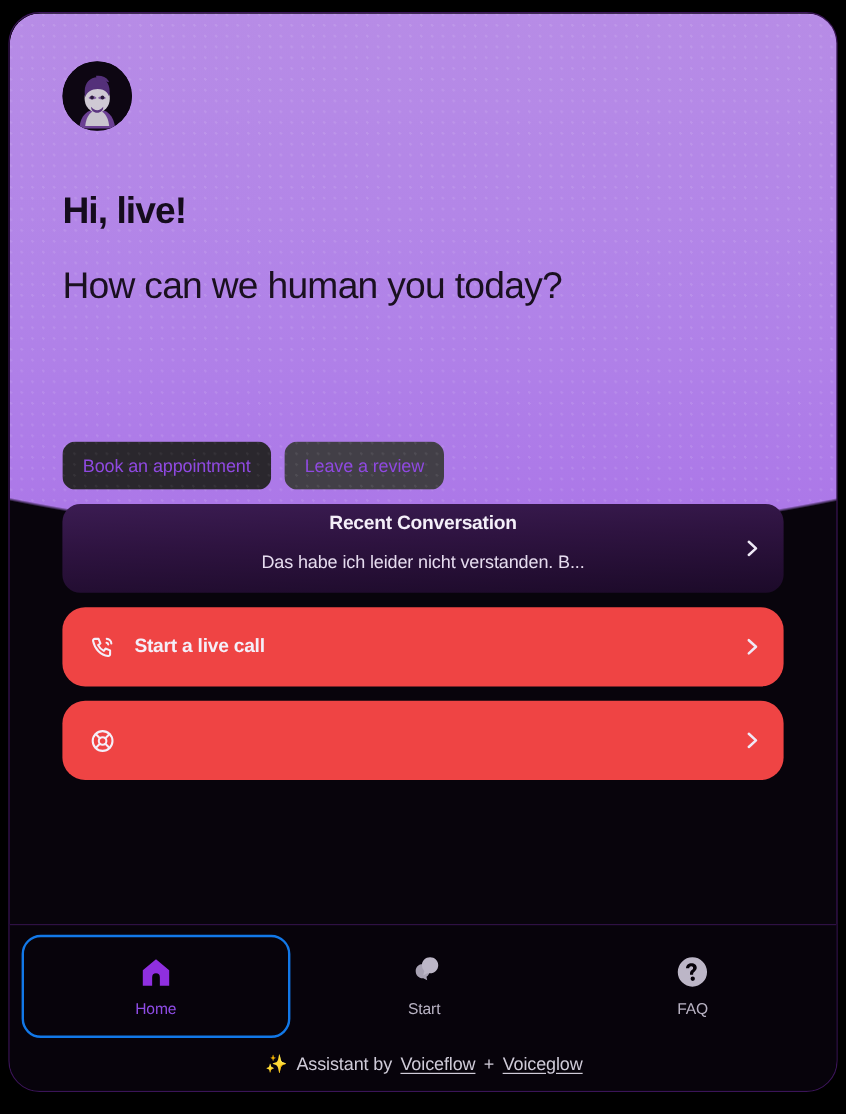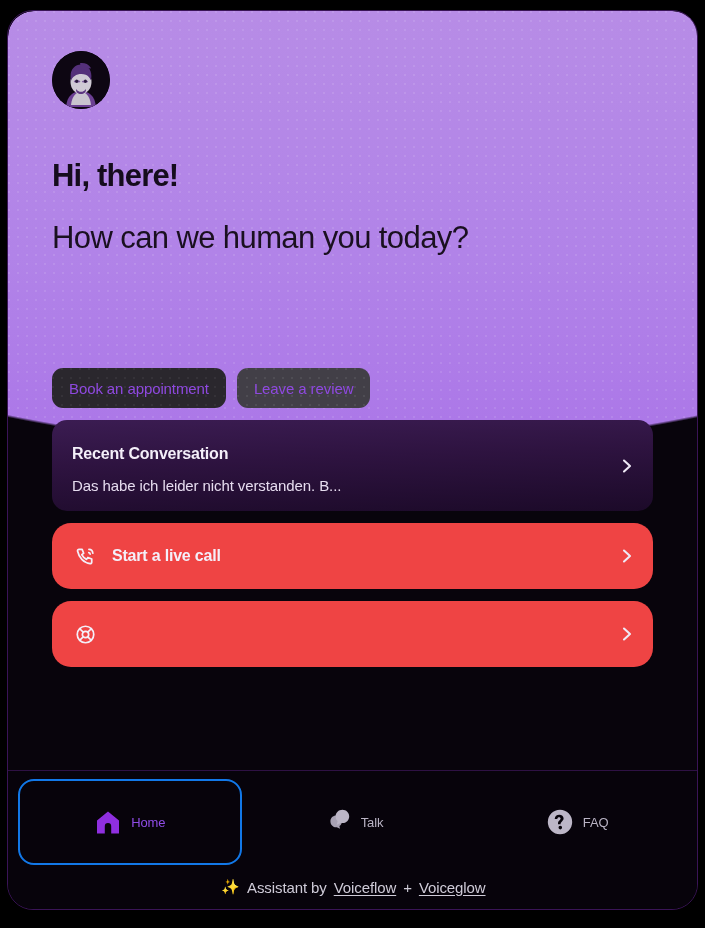--- a/index.html
+++ b/index.html
@@ -134,23 +134,24 @@
     background:
       radial-gradient(circle at 1.1px 1.1px, rgba(255,255,255,0.07) 1px, transparent 1px) 0 0/9px 9px,
       #423f47;
   }
 
   
   #recent {
     margin-top: 12px;
     border-radius: 15px;
     background: linear-gradient(178deg, #3b1c52 0%, #2e1340 42%, #1c0a29 100%);
-    padding: 25px 20px 17px 20px;
+    padding: 8px 20px 17px 20px;
     position: relative;
     cursor: pointer;
+    text-align: center;
   }
   #recent .title {
     font-size: 16px;
     font-weight: 700;
     color: #f4eff9;
     letter-spacing: -0.2px;
   }
   #recent .snippet {
     margin-top: 14px;
     font-size: 15px;
@@ -204,21 +205,21 @@
   }
   #nav {
     display: flex;
     padding: 8px 10px 0 10px;
   }
   .tab {
     flex: 1;
     height: 86px;
     border-radius: 16px;
     display: flex;
-    flex-direction: row;
+    flex-direction: column;
     align-items: center;
     justify-content: center;
     gap: 9px;
     cursor: pointer;
     border: 2px solid transparent;
   }
   .tab.focused { border-color: #1278e8; }
   .tab .tic { width: 28px; height: 28px; display: block; }
   .tab .tlab { font-size: 13px; letter-spacing: -0.1px; }
   .tab.active .tlab { color: #8f4ce6; }
@@ -259,21 +260,21 @@
         <path d="M18.6 25c0-7 4.6-11.6 10.4-11.6S39.4 18 39.4 25c0 1.6-.2 3-.5 4.2-1.4-3-3-4.6-5.2-5.4-3.2-1.2-8-1-11 1.2-2 1.4-3.2 3.2-3.8 5-.2-1.2-.3-2.6-.3-4z" fill="#54307a"></path>
         <path d="M28 12.2c4.4-.6 8.4 1 10.4 4 .7 1 .4 1.6-.6 1.2-1.6-.7-3-.8-4.2-.4 1.5.5 2.6 1.4 3.2 2.6.4.9-.1 1.3-.9.8-2-1.3-4.2-1.8-6.6-1.6z" fill="#54307a"></path>
         <path d="M22.4 29.8c1.8-1 4.2-1 5.6.2.5.5.4 1-.3 1.2-2 .6-3.8.6-5.3 0-.7-.3-.7-1 0-1.4z" fill="#6a3f93" opacity="0.75"></path>
         <path d="M30.3 29.9c1.6-1 4-1 5.4.1.6.5.5 1-.2 1.3-1.9.6-3.6.6-5.1 0-.7-.3-.7-1-.1-1.4z" fill="#6a3f93" opacity="0.75"></path>
         <path d="M24 38c1.4 1.9 3 2.8 5 2.8s3.6-.9 5-2.8c.4 3-2.1 5-5 5s-5.4-2-5-5z" fill="#5b3580"></path>
         <ellipse cx="24.7" cy="30.3" rx="1.5" ry="1.7" fill="#2b1a3d"></ellipse>
         <ellipse cx="33.4" cy="30.3" rx="1.5" ry="1.7" fill="#2b1a3d"></ellipse>
       </svg>
     </div>
 
-    <div class="greet-1">Hi, there!</div>
+    <div class="greet-1">Hi, live!</div>
     <div class="greet-2">How can we human you today?</div>
   </div>
 
   <div id="body">
 
 
     <div id="pills">
       <div class="pill">
         <span>Book an appointment</span>
       </div>
@@ -336,21 +337,21 @@
         <span class="tlab">Home</span>
       </div>
 
       <div class="tab">
         <span class="tic">
           <svg viewBox="0 0 28 28" width="28" height="28">
             <path d="M6.4 13.2c0-3.4 2.6-5.8 5.8-5.8s5.8 2.4 5.8 5.8c0 2.1-1 3.8-2.6 4.8l.6 2.8-3.2-1.6c-.2 0-.4.1-.6.1-3.2 0-5.8-2.6-5.8-6.1z" fill="#a8a2b4"></path>
             <path d="M11.6 8.4c0-3.7 3-6.6 6.8-6.6s6.8 2.9 6.8 6.6-3 6.7-6.8 6.7c-.6 0-1.2-.1-1.8-.2l-4 2 1-3.6a6.5 6.5 0 0 1-2-4.9z" fill="#bcb6c7"></path>
           </svg>
         </span>
-        <span class="tlab">Talk</span>
+        <span class="tlab">Start</span>
       </div>
 
       <div class="tab">
         <span class="tic">
           <svg viewBox="0 0 28 28" width="28" height="28">
             <path d="M14 1.8A12.2 12.2 0 1 0 14 26.2 12.2 12.2 0 0 0 14 1.8zm.3 19.6a1.8 1.8 0 1 1 0-3.6 1.8 1.8 0 0 1 0 3.6zm2.6-9.1c-.4.8-1 1.3-1.6 1.9-.5.5-.7.8-.7 1.4v.6h-2.6v-.8c0-1.3.5-2.2 1.4-3 .6-.6 1.2-1 1.2-1.8 0-.8-.6-1.4-1.5-1.4-1 0-1.7.6-1.8 1.7H8.7c.1-2.5 2-4.1 4.6-4.1 2.5 0 4.3 1.5 4.3 3.7 0 .7-.2 1.3-.7 1.8z" fill="#bcb6c7"></path>
           </svg>
         </span>
         <span class="tlab">FAQ</span>
       </div>

